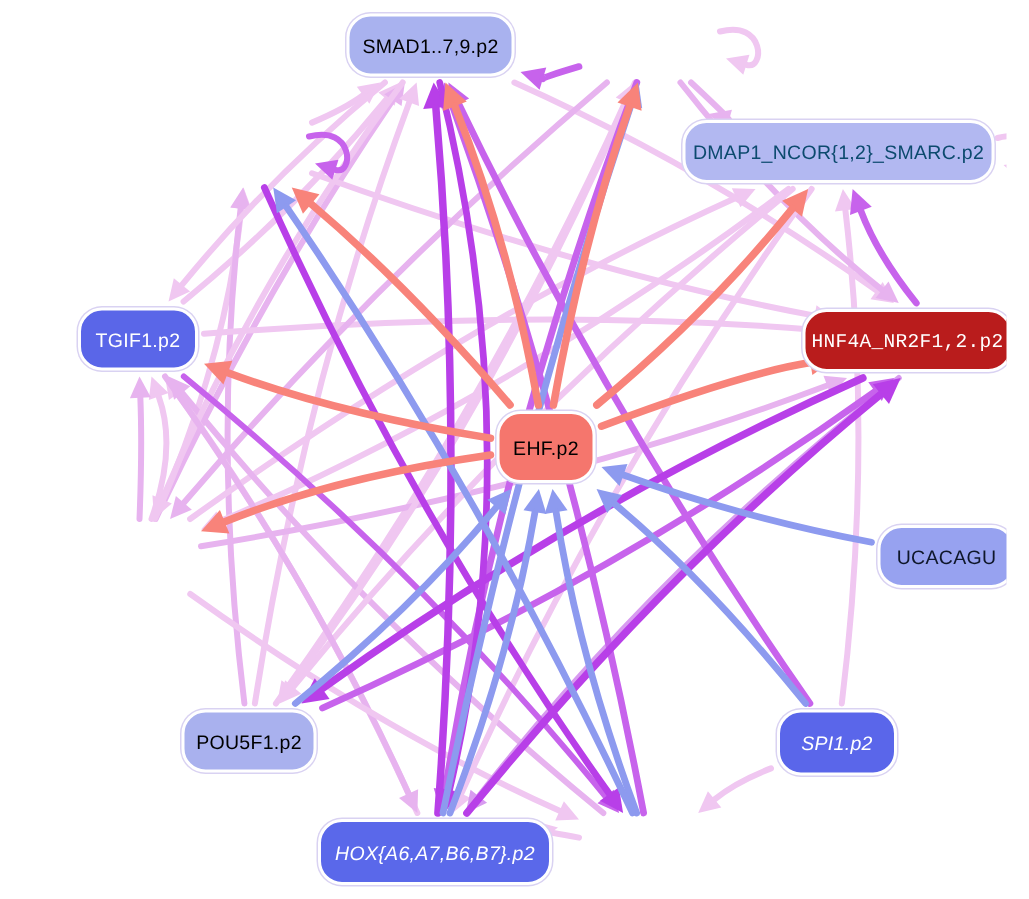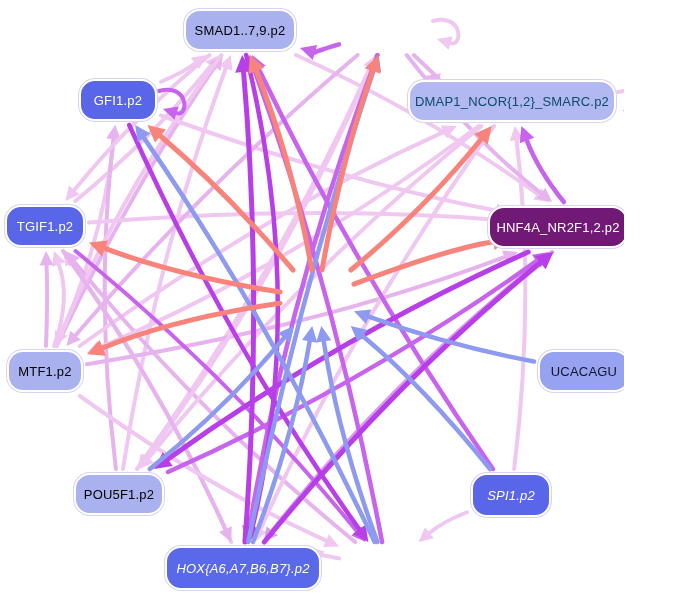--- a/index.html
+++ b/index.html
@@ -1,17 +1,17 @@
 <!DOCTYPE html>
 <html><head>
 <meta charset="utf-8">
 <style>
   html,body{margin:0;padding:0;background:#ffffff;}
   #canvas{position:relative;width:624px;height:599px;background:#ffffff;overflow:hidden;
-          font-family:"Liberation Sans", sans-serif;}
+          font-family:"Liberation Sans", sans-serif;margin-left:47px;}
   #edges{position:absolute;left:0;top:0;}
   .node{position:absolute;display:flex;align-items:center;justify-content:center;
         border:2px solid #ffffff;border-radius:16px;
         box-shadow:0 0 0 1px #d9d2f2;
         font-size:13px;letter-spacing:0.2px;white-space:nowrap;cursor:pointer;
         box-sizing:border-box;}
 </style>
 </head>
 <body>
 
@@ -137,34 +137,31 @@
       <path d="M159,91 C189,83 189,117 176.5720619238517,113.17601905349282" stroke="#c763ec" stroke-width="4" fill="none" stroke-linecap="round"></path>
       <polygon points="622,110 637.6306628657144,107.48556599243918 633.513460981989,120.86647211454647" fill="#f0c7f1"></polygon>
       <path d="M618,92 C648,84 648,118 635.5720619238517,114.17601905349282" stroke="#f0c7f1" stroke-width="4" fill="none" stroke-linecap="round"></path>
       <polygon points="660,236 677.1893178645532,233.18045192427024 672.6309872075717,247.99502655946048" fill="#d89bf0"></polygon>
       <path d="M656,218 C686,210 686,244 674.9101525360625,240.58773924186536" stroke="#d89bf0" stroke-width="4.5" fill="none" stroke-linecap="round"></path>
     </svg>
 
   <div class="node" style="left: 184px; top: 9px; width: 112px; height: 42px; background: rgb(169, 178, 239); color: rgb(0, 0, 0);">
       <span>SMAD1..7,9.p2</span>
     </div>
-  <div class="node" style="left: 79px; top: 79px; width: 78px; height: 42px; background: rgb(90, 102, 232); color: rgb(255, 255, 255);">
-      <span>GFI1.p2</span>
-    </div>
   <div class="node" style="left: 408px; top: 80px; width: 208px; height: 42px; background: rgb(178, 184, 241); color: #0c4a6e;">
       <span>DMAP1_NCOR{1,2}_SMARC.p2</span>
     </div>
   <div class="node" style="left: 5px; top: 205px; width: 80px; height: 42px; background: rgb(90, 102, 232); color: rgb(255, 255, 255);">
       <span>TGIF1.p2</span>
     </div>
-  <div class="node" style="left: 488px; top: 206px; width: 140px; height: 42px; background: #701a75; color: rgb(255, 255, 255);">
+  <div class="node" style="left: 488px; top: 206px; width: 140px; height: 42px; background: #b91c1c; color: rgb(255, 255, 255); font-family: Liberation Mono, monospace;">
       <span>HNF4A_NR2F1,2.p2</span>
     </div>
-  <div class="node" style="left: 7px; top: 350px; width: 76px; height: 42px; background: rgb(169, 177, 238); color: rgb(0, 0, 0);">
-      <span>MTF1.p2</span>
+  <div class="node" style="left: 284px; top: 274px; width: 66px; height: 48px; background: rgb(245, 118, 109); color: rgb(0, 0, 0);">
+      <span>EHF.p2</span>
     </div>
   <div class="node" style="left: 538px; top: 350px; width: 92px; height: 42px; background: rgb(151, 162, 240); color: #0f172a;">
       <span>UCACAGU</span>
     </div>
   <div class="node" style="left: 74px; top: 473px; width: 90px; height: 42px; background: rgb(169, 177, 238); color: rgb(0, 0, 0); text-align: right;">
       <span>POU5F1.p2</span>
     </div>
   <div class="node" style="left: 471px; top: 473px; width: 80px; height: 44px; background: rgb(90, 102, 234); color: rgb(255, 255, 255); font-style: italic;">
       <span>SPI1.p2</span>
     </div>

